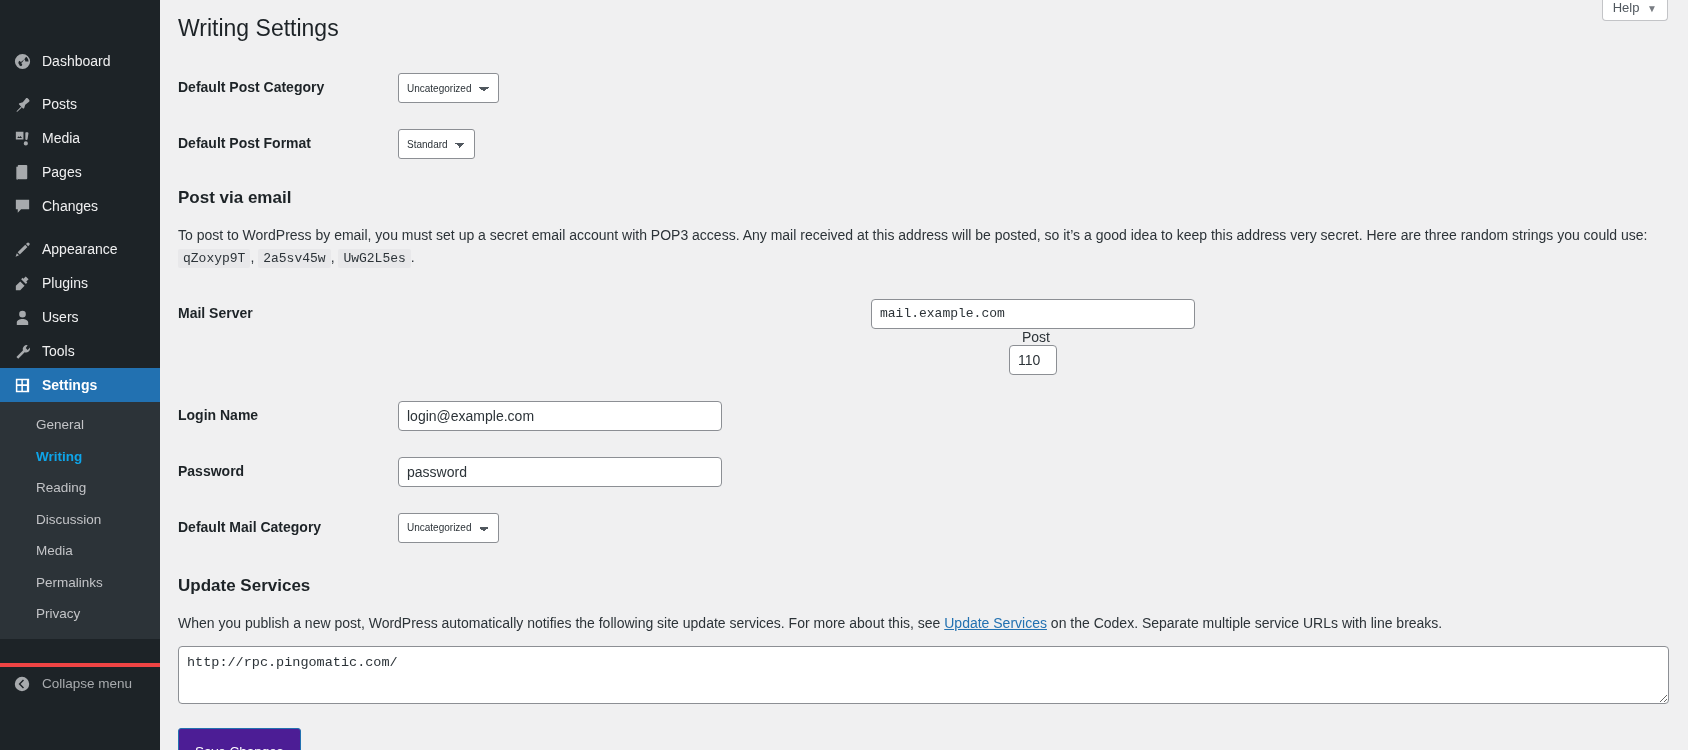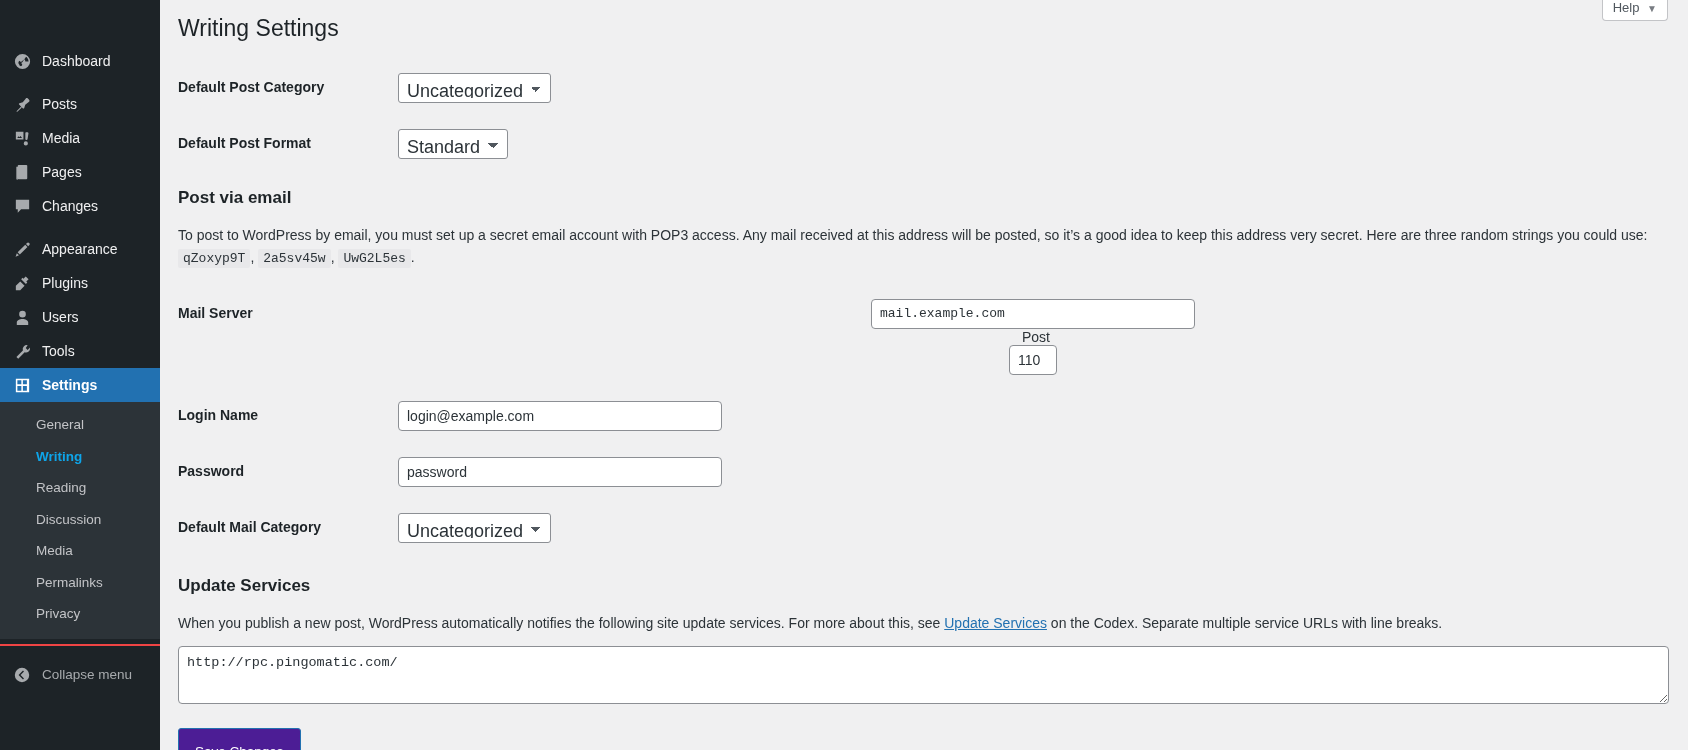--- a/index.html
+++ b/index.html
@@ -57,23 +57,23 @@
   .submenu-item {
     display: block;
     padding: 6px 0 6px 36px;
     font-size: 13.5px;
     color: #c3c4c7;
     cursor: pointer;
     line-height: 1.45;
   }
   .submenu-item.current { color: #0ea5e9; font-weight: 700; }
   #collapse-wrap {
-    margin-top: 5px;
-    border-top: 2px solid #ef4444;
-    padding-top: 12px;
+    margin-top: 24px;
+    border-top: 4px solid #ef4444;
+    padding-top: 0;
   }
   #collapse-menu {
     display: flex; align-items: center;
     height: 34px; padding-left: 12px;
     color: #a7aaad; font-size: 13.5px; cursor: pointer;
   }
   #collapse-menu .cicon {
     width: 20px; height: 20px; flex: 0 0 20px;
     display: inline-flex; align-items: center; justify-content: center;
   }
@@ -117,21 +117,21 @@
     padding: 18px 10px 18px 0;
     font-size: 14px;
     font-weight: 600;
     color: #1d2327;
     line-height: 1.3;
   }
   .ftd { padding: 13px 10px; flex: 1; }
 
   select.wp-select {
     font-family: "Liberation Sans", sans-serif;
-    font-size: 18px;
+    font-size: 10px;
     color: #2c3338;
     background: #fff;
     border: 1px solid #8c8f94;
     border-radius: 3px;
     padding: 4px 26px 4px 8px;
     height: 30px;
     line-height: 1.5;
     -webkit-appearance: none;
     appearance: none;
     background-image:

